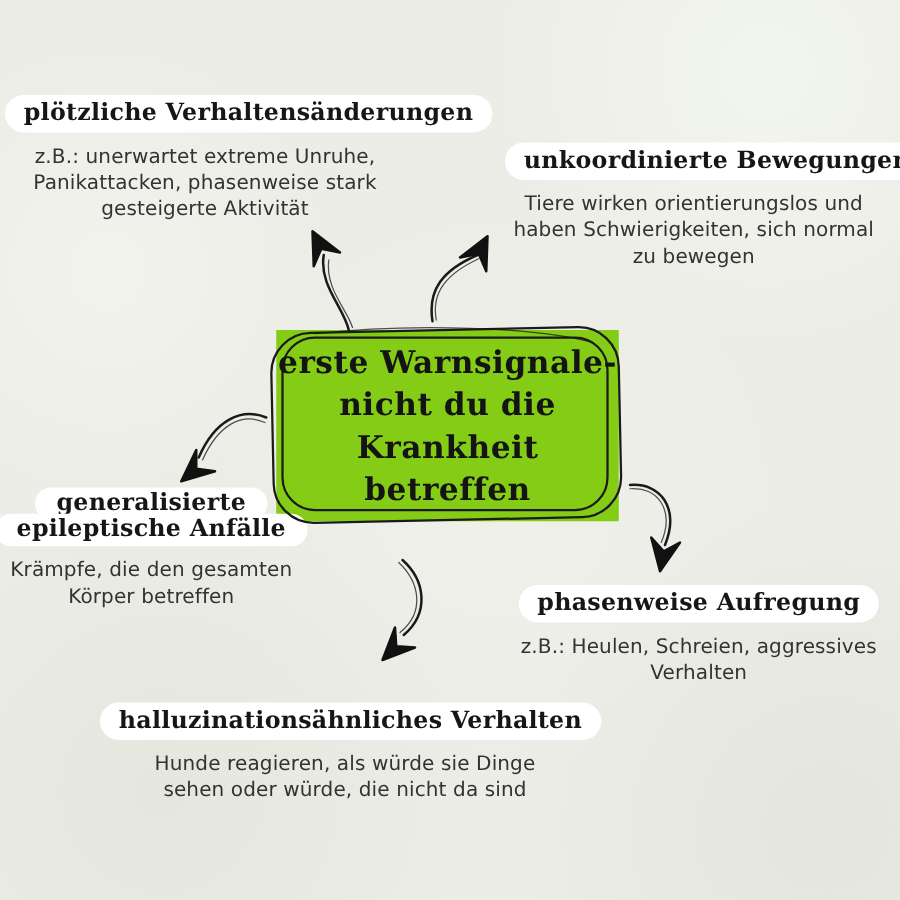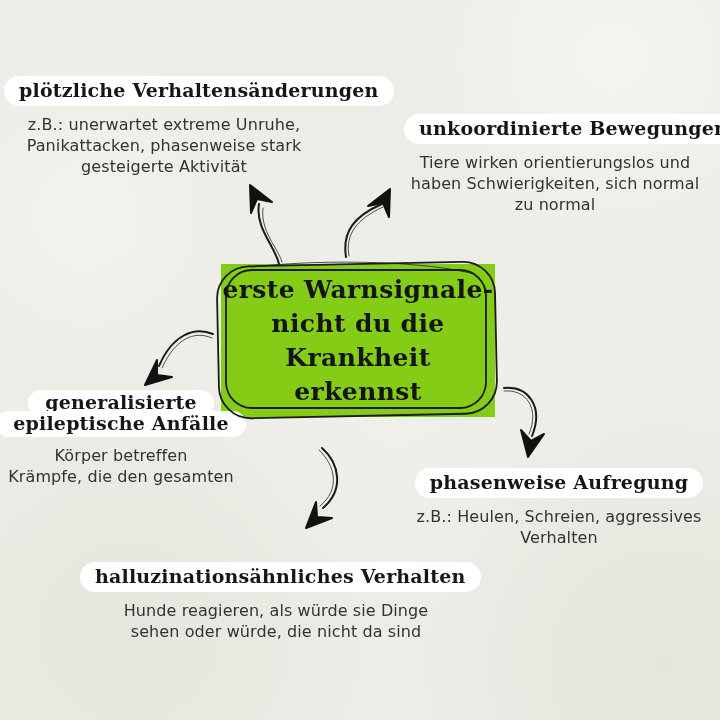--- a/index.html
+++ b/index.html
@@ -102,45 +102,45 @@
       <div class="line">Panikattacken, phasenweise stark</div>
       <div class="line">gesteigerte Aktivität</div>
     </div>
   </section>
 
   <section class="node node-tr">
     <span class="pill">unkoordinierte Bewegungen</span>
     <div class="desc">
       <div class="line">Tiere wirken orientierungslos und</div>
       <div class="line">haben Schwierigkeiten, sich normal</div>
-      <div class="line">zu normal</div>
+      <div class="line">zu bewegen</div>
     </div>
   </section>
 
   <div class="center-card">
     <svg class="sketch-border" viewBox="0 0 300 176" aria-hidden="true">
       <rect class="sketch" x="18" y="17" width="260" height="138" rx="26"></rect>
       <rect class="sketch" x="10" y="11" width="278" height="152" rx="32" transform="rotate(-1.2 150 88)"></rect>
       <path class="tail2" d="M44,14 C124,5 222,9 266,21"></path>
     </svg>
     <div class="center-text">
       <div>erste Warnsignale-</div>
       <div>nicht du die</div>
-      <div>Krankheit erkennst</div>
+      <div>Krankheit betreffen</div>
     </div>
   </div>
 
   <section class="node node-ml">
     <div class="pill-stack">
       <span class="pill">generalisierte</span>
       <span class="pill">epileptische Anfälle</span>
     </div>
     <div class="desc">
+      <div class="line">Krämpfe, die den gesamten</div>
       <div class="line">Körper betreffen</div>
-      <div class="line">Krämpfe, die den gesamten</div>
     </div>
   </section>
 
   <section class="node node-mr">
     <span class="pill">phasenweise Aufregung</span>
     <div class="desc">
       <div class="line">z.B.: Heulen, Schreien, aggressives</div>
       <div class="line">Verhalten</div>
     </div>
   </section>

